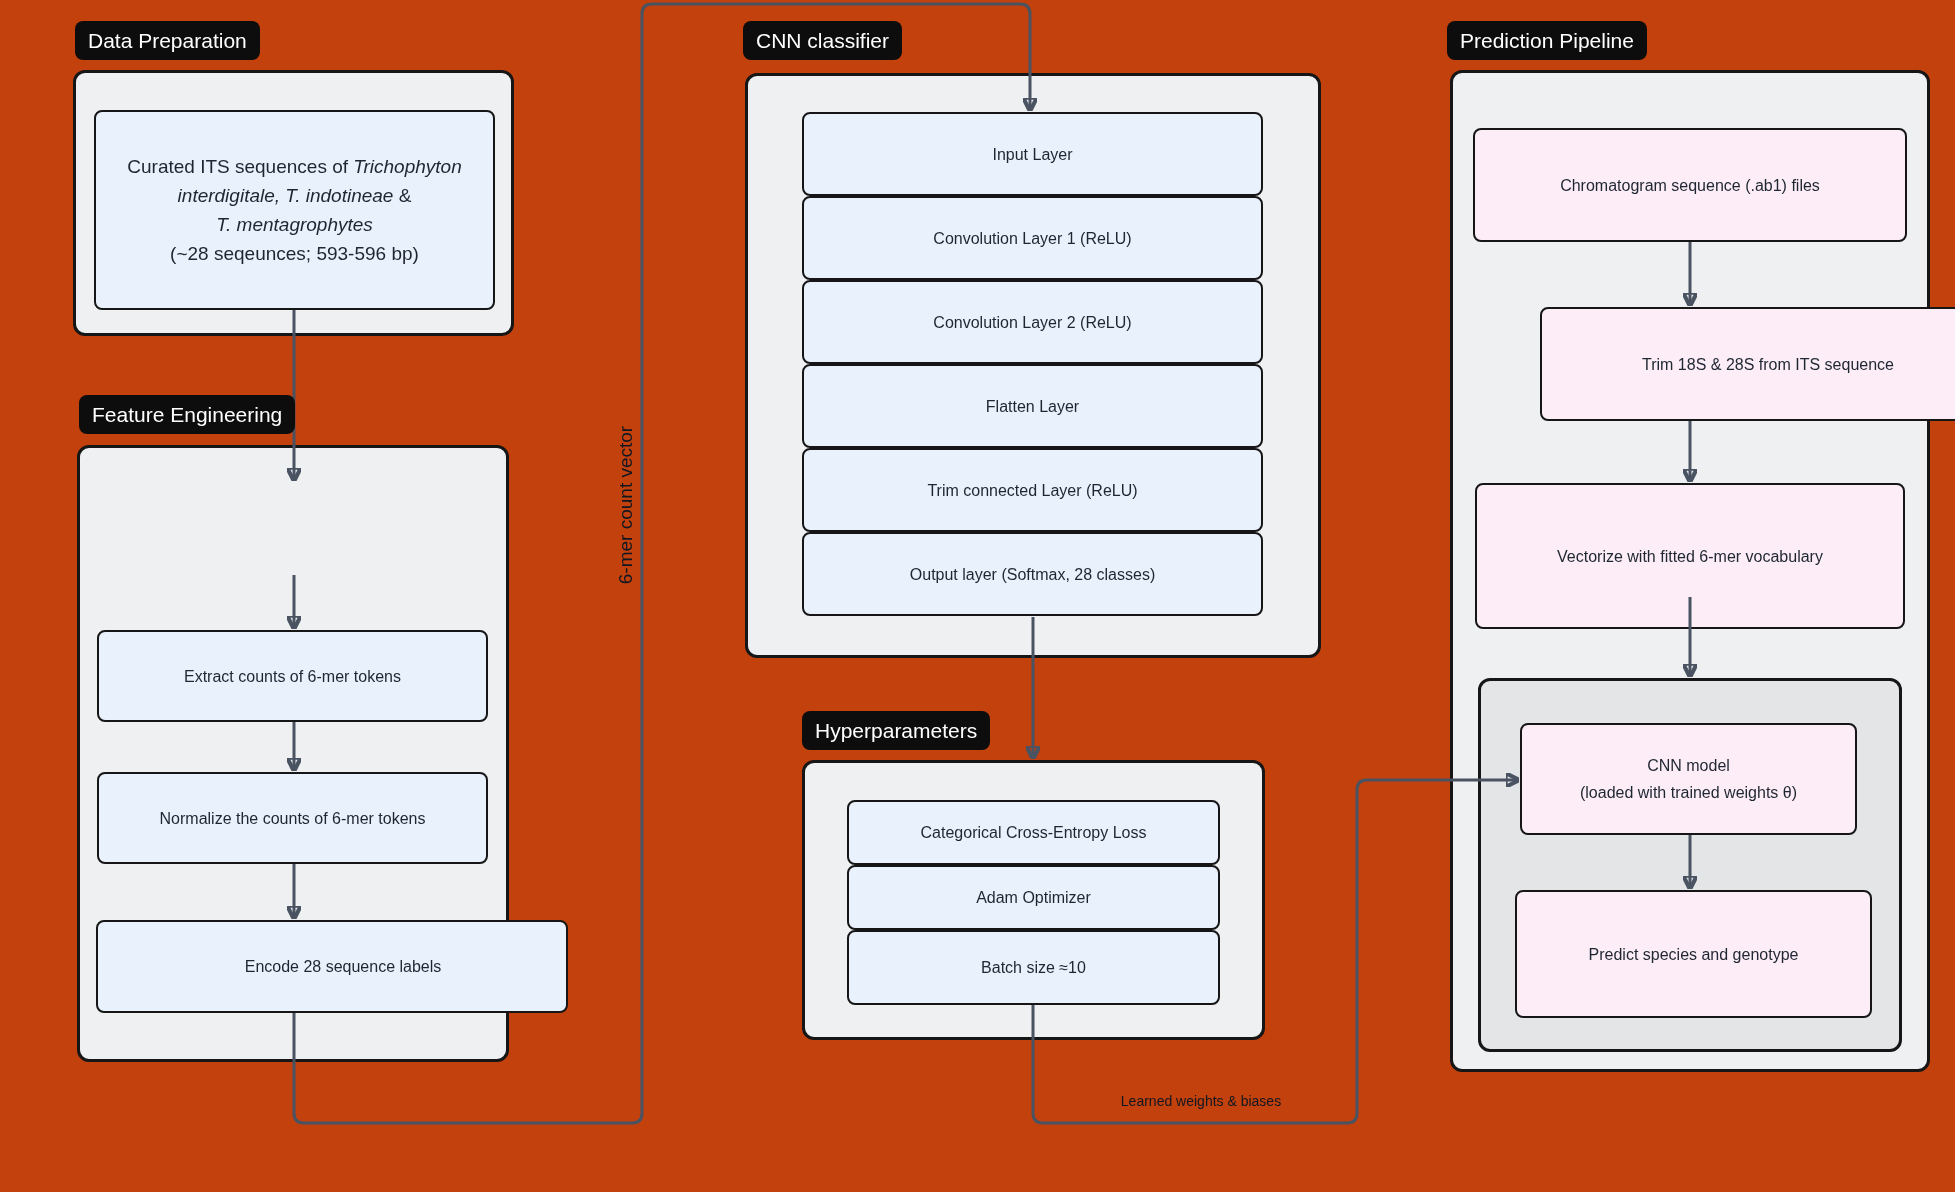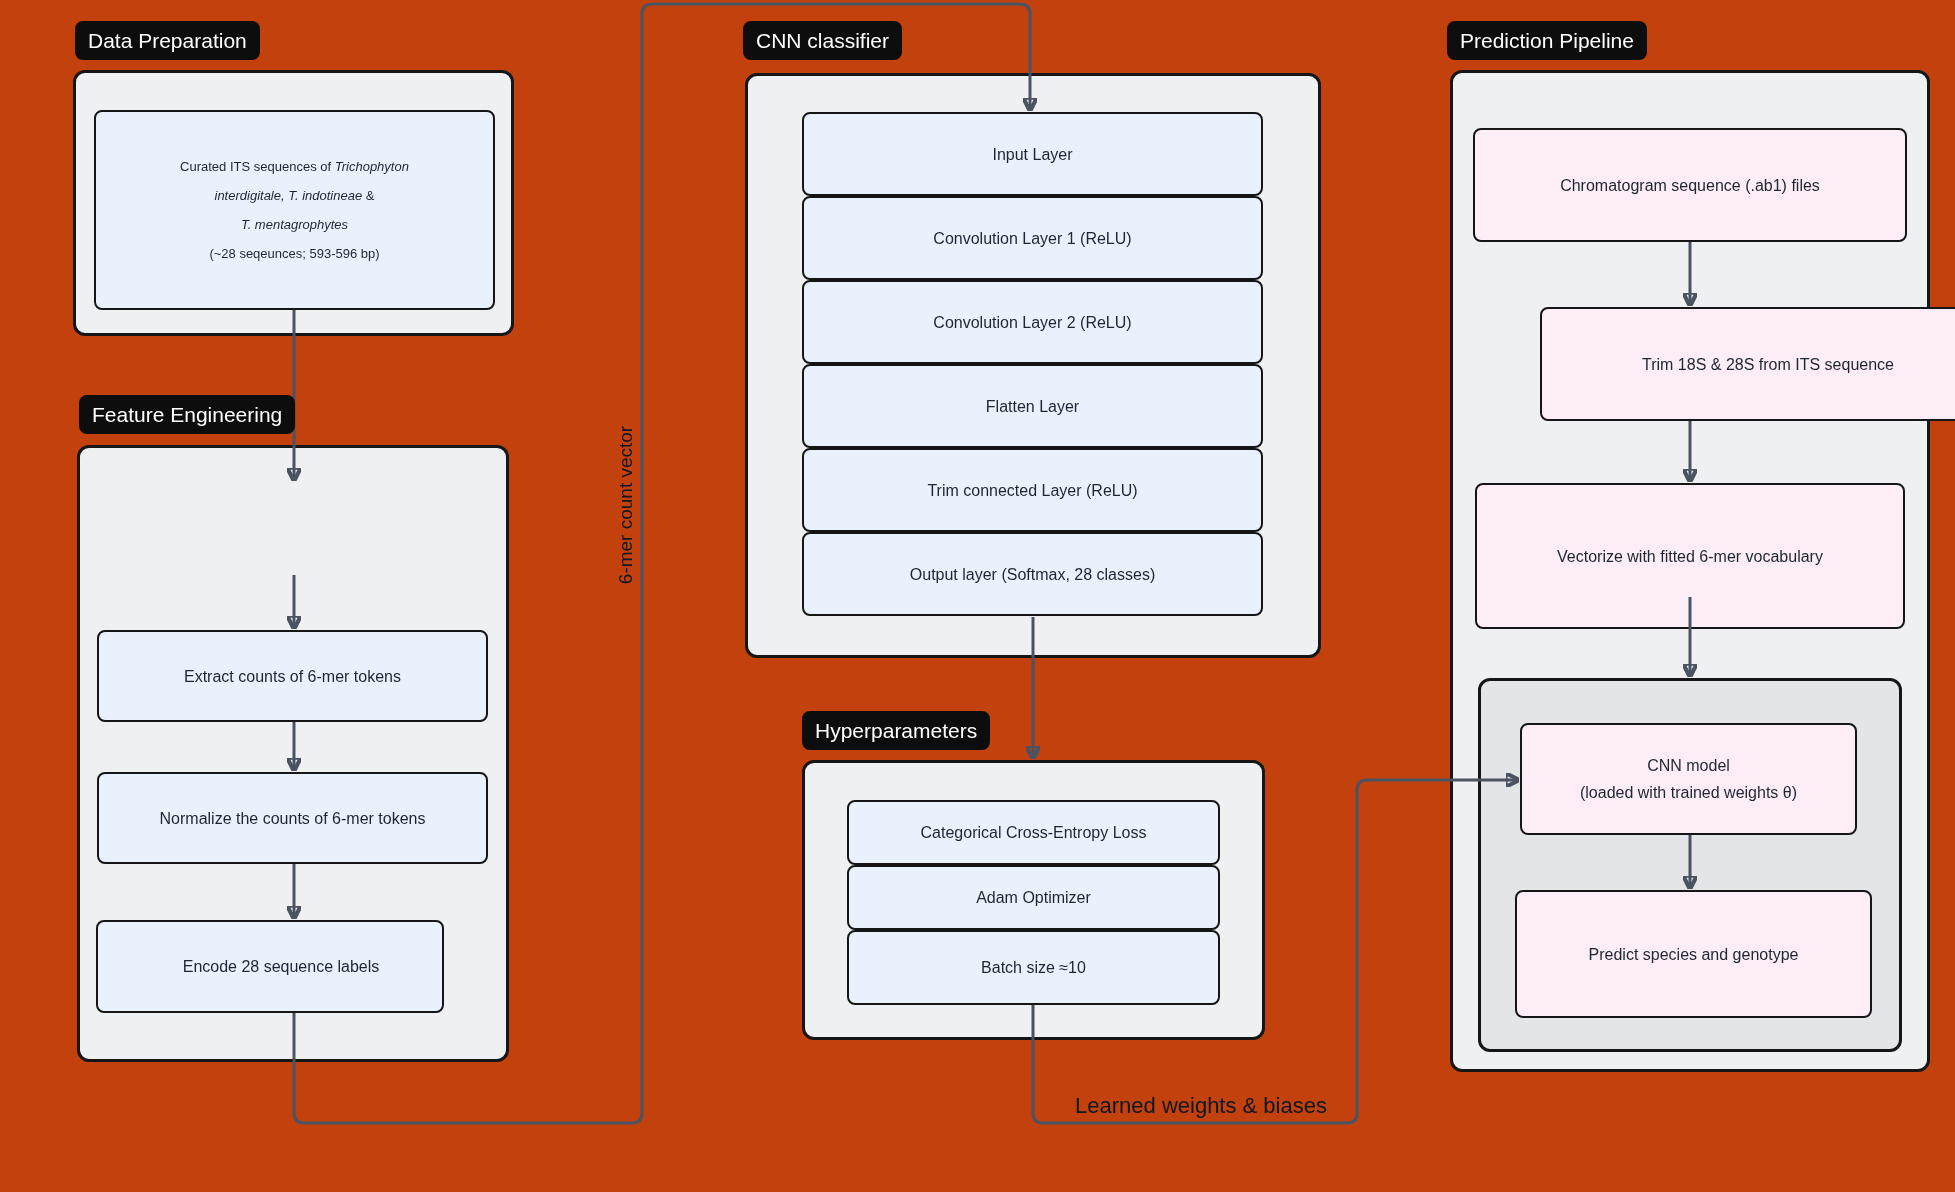--- a/index.html
+++ b/index.html
@@ -31,28 +31,28 @@
   .node{
     position:absolute;border:2.5px solid var(--border);border-radius:8px;
     box-sizing:border-box;display:flex;align-items:center;justify-content:center;
     text-align:center;font-size:16px;line-height:27px;z-index:3;padding:4px 10px;
   }
   .node.blue{background:var(--blue-box-fill);}
   .node.pink{background:var(--pink-box-fill);}
   .edges{position:absolute;left:0;top:0;z-index:4;pointer-events:none;}
   .edges path{fill:none;stroke:var(--connector);stroke-width:3;}
   .edge-label{
-    position:absolute;font-size:22px;color:#111722;text-align:center;z-index:5;white-space:nowrap;
+    position:absolute;font-size:14px;color:#111722;text-align:center;z-index:5;white-space:nowrap;
   }
   .vlabel{
     position:absolute;left:517px;top:493px;width:220px;height:24px;
     font-size:19px;color:#111722;text-align:center;white-space:nowrap;
     transform:rotate(-90deg);z-index:5;
   }
-  .small-line{font-size:13px;line-height:29px;}
+  .small-line{font-size:19px;line-height:29px;}
 </style>
 </head>
 <body>
 
 <div class="canvas">
 
   <div class="container" style="left:73px;top:70px;width:441px;height:266px;"></div>
   <div class="container" style="left:77px;top:445px;width:432px;height:617px;"></div>
   <div class="container" style="left:745px;top:73px;width:576px;height:585px;"></div>
   <div class="container" style="left:802px;top:760px;width:463px;height:280px;"></div>
@@ -69,21 +69,21 @@
     <div>
       <span>Curated ITS sequences of </span><i>Trichophyton</i><br>
       <i>interdigitale, T. indotineae</i><span> &amp;</span><br>
       <i>T. mentagrophytes</i><br>
       <span>(~28 seqeunces; 593-596 bp)</span>
     </div>
   </div>
 
   <div class="node blue" style="left:97px;top:630px;width:391px;height:92px;">Extract counts of 6-mer tokens</div>
   <div class="node blue" style="left:97px;top:772px;width:391px;height:92px;">Normalize the counts of 6-mer tokens</div>
-  <div class="node blue" style="left:96px;top:920px;width:348px;height:93px;padding-left:32px;">Encode 28 sequence labels</div>
+  <div class="node blue" style="left:96px;top:920px;width:472px;height:93px;padding-left:32px;">Encode 28 sequence labels</div>
 
   <div class="node blue" style="left:802px;top:112px;width:461px;height:84px;">Input Layer</div>
   <div class="node blue" style="left:802px;top:196px;width:461px;height:84px;">Convolution Layer 1 (ReLU)</div>
   <div class="node blue" style="left:802px;top:280px;width:461px;height:84px;">Convolution Layer 2 (ReLU)</div>
   <div class="node blue" style="left:802px;top:364px;width:461px;height:84px;">Flatten Layer</div>
   <div class="node blue" style="left:802px;top:448px;width:461px;height:84px;">Trim connected Layer (ReLU)</div>
   <div class="node blue" style="left:802px;top:532px;width:461px;height:84px;">Output layer (Softmax, 28 classes)</div>
 
   <div class="node blue" style="left:847px;top:800px;width:373px;height:65px;">Categorical Cross-Entropy Loss</div>
   <div class="node blue" style="left:847px;top:865px;width:373px;height:65px;">Adam Optimizer</div>

